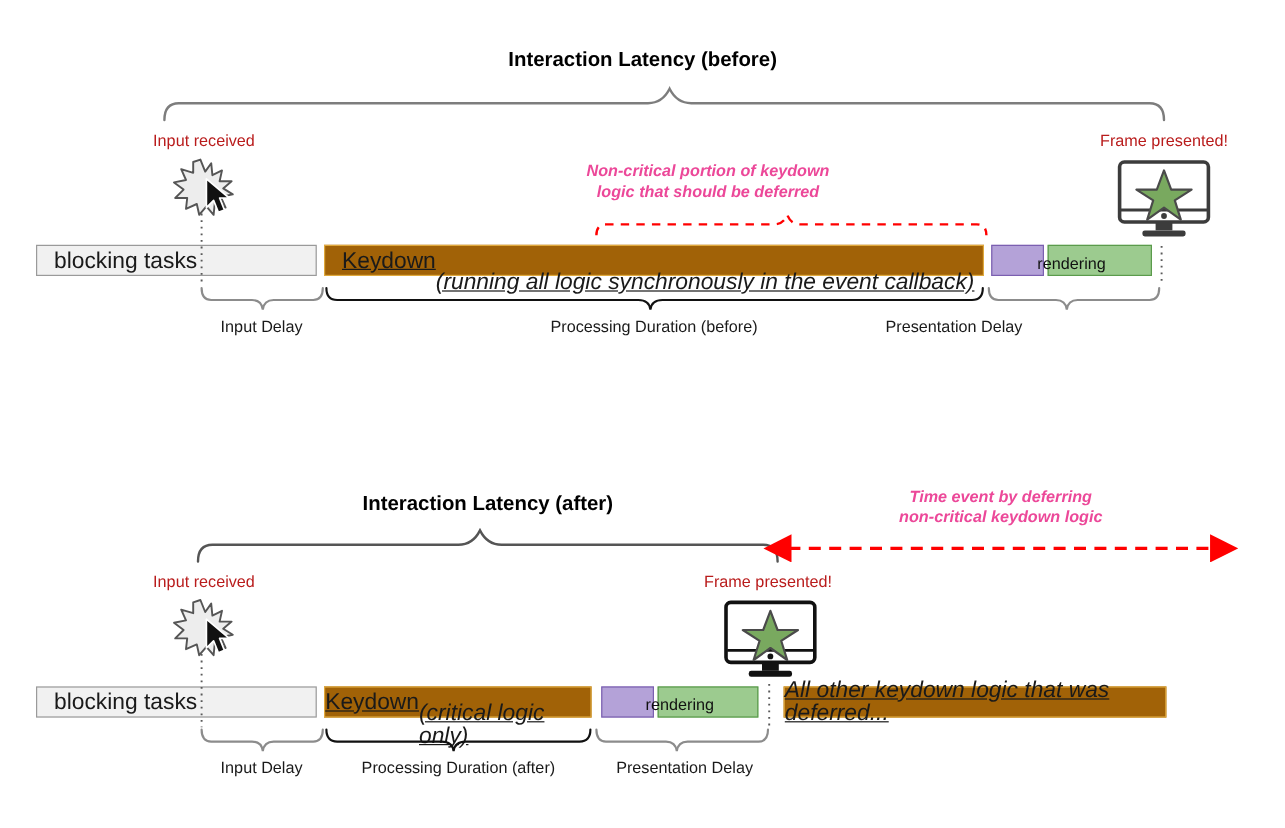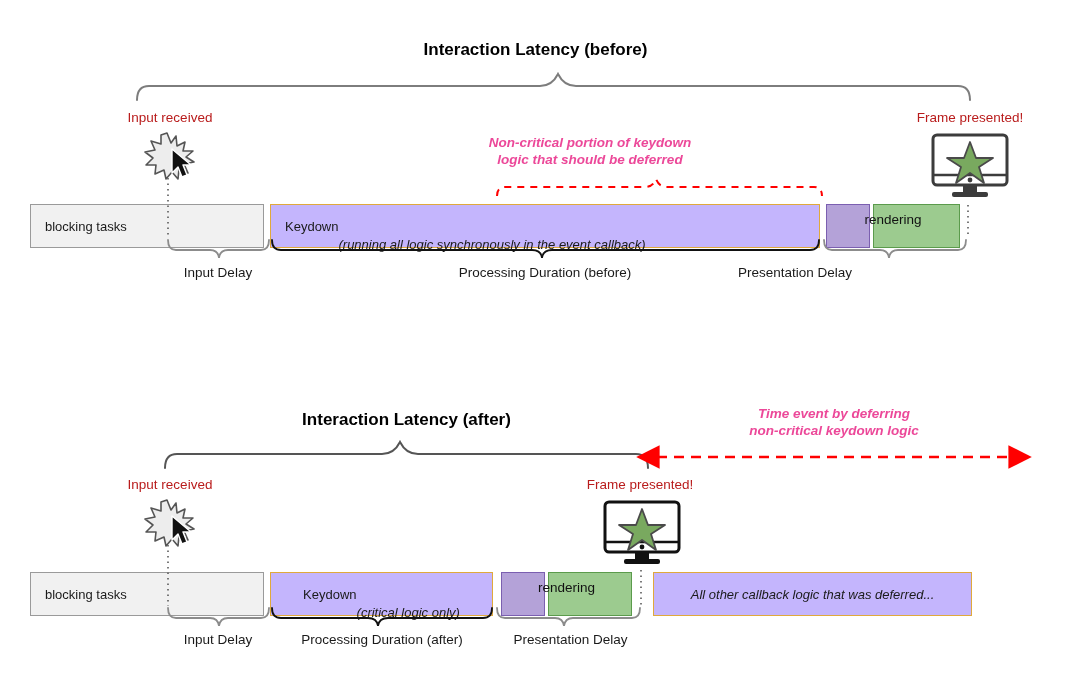--- a/index.html
+++ b/index.html
@@ -43,37 +43,38 @@
     font-style: italic;
     color: #ec4899;
     text-align: center;
     line-height: 1.28;
     white-space: nowrap;
   }
 
   
   .bar {
     position: absolute;
-    height: 44px;
+    height: 26px;
     border-width: 1px;
     border-style: solid;
     display: flex;
     align-items: center;
-    font-size: 13px;
+    font-size: 19px;
     line-height: 1;
   }
   .bar-blocking {
     background: #f1f1f1;
     border-color: #9a9a9a;
     padding-left: 14px;
   }
   .bar-yellow {
-    background: #c4b5fd;
+    background: #a16207;
     border-color: #e0a93c;
     justify-content: center;
+    text-decoration: underline;
   }
   .bar-purple {
     background: #b4a2d8;
     border-color: #7b5fb0;
   }
   .bar-green {
     background: #9ccb8f;
     border-color: #5b9b4c;
   }
   .bar em { font-style: italic; margin-top: 37px; }
@@ -191,21 +192,21 @@
       <em>(critical logic only)</em>
   </div>
 
   <div class="bar bar-purple abs" style="left:501px;top:572px;width:44px;"></div>
 
   <div class="bar bar-green abs" style="left:548px;top:572px;width:84px;"></div>
 
   <div class="render-label" style="left:501px;top:572px;width:131px;">rendering</div>
 
   <div class="bar bar-yellow abs" style="left:653px;top:572px;width:319px;">
-    <span class="bar-text-italic">All other callback logic that was deferred...</span>
+    <span class="bar-text-italic">All other keydown logic that was deferred...</span>
   </div>
 
   <div class="brace-label abs" style="left:158px;top:632px;width:120px;">Input Delay</div>
   <div class="brace-label abs" style="left:272px;top:632px;width:220px;">Processing Duration (after)</div>
   <div class="brace-label abs" style="left:498px;top:632px;width:145px;">Presentation Delay</div>
 
   <svg class="overlay">
 
     <path d="M 137 100 q 0 -14 12 -14 L 540 86 q 12 0 18 -12 q 6 12 18 12 L 958 86 q 12 0 12 14" fill="none" stroke="#7d7d7d" stroke-width="2" stroke-linecap="round"></path>
 

